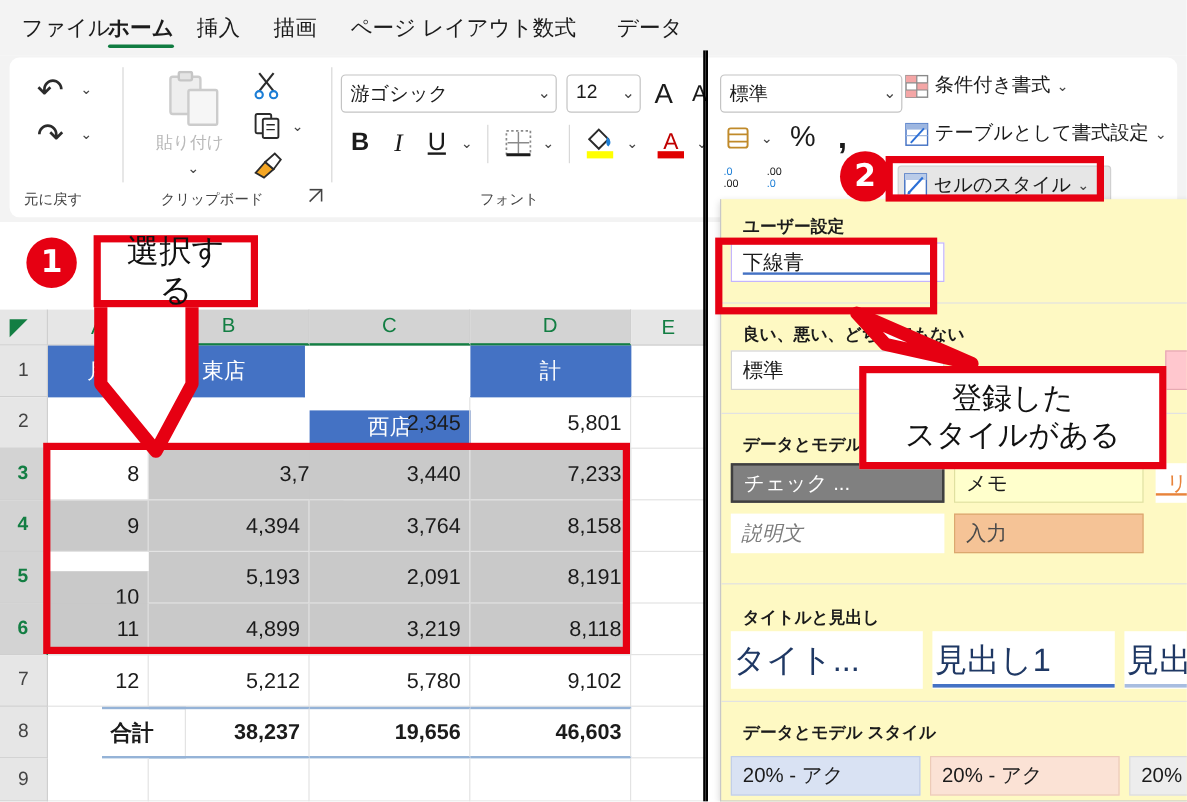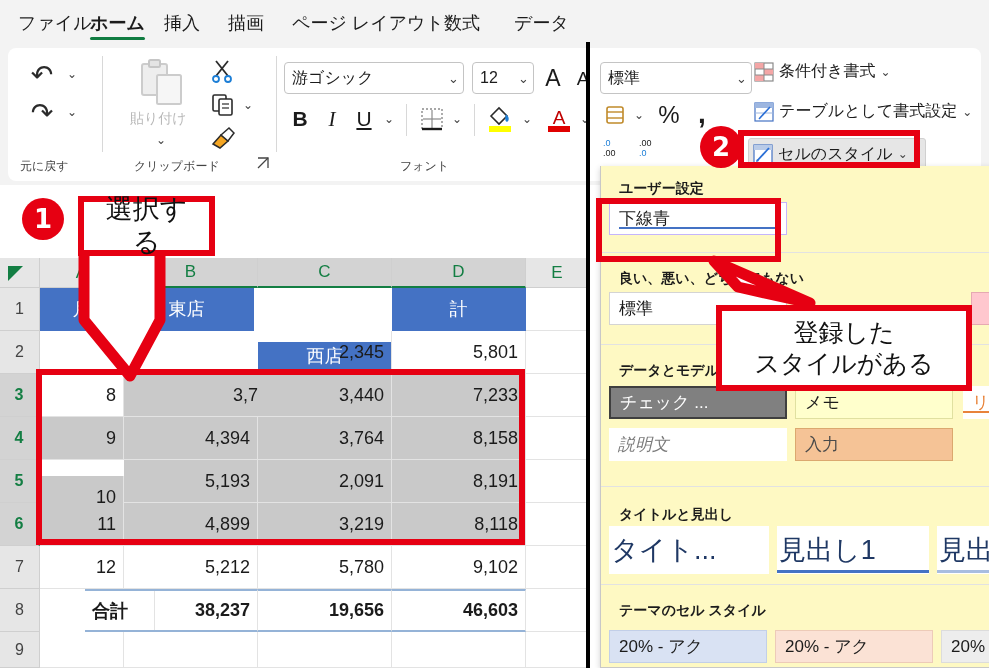--- a/index.html
+++ b/index.html
@@ -443,21 +443,21 @@
     <div class="chip head1" style="left:176px; top:360px; width:152px; height:48px; padding-left:2px;">
       <span>見出し1</span>
       <span class="ul"></span>
     </div>
     <div class="chip head2" style="left:336px; top:360px; width:60px; height:48px; padding-left:2px;">
       <span>見出</span>
       <span class="ul"></span>
     </div>
     <div class="dd-sep" style="top:418px;"></div>
 
-    <div class="dd-head" style="top:436px;">テーマのセル スタイル</div>
+    <div class="dd-head" style="top:436px;">データとモデル スタイル</div>
     <div class="chip t1" style="left:8px; top:464px; width:158px;">
       <span>20% - アク</span>
     </div>
     <div class="chip t2" style="left:174px; top:464px; width:158px;">
       <span>20% - アク</span>
     </div>
     <div class="chip t3" style="left:340px; top:464px; width:158px;">
       <span>20% -</span>
     </div>
   </div>

